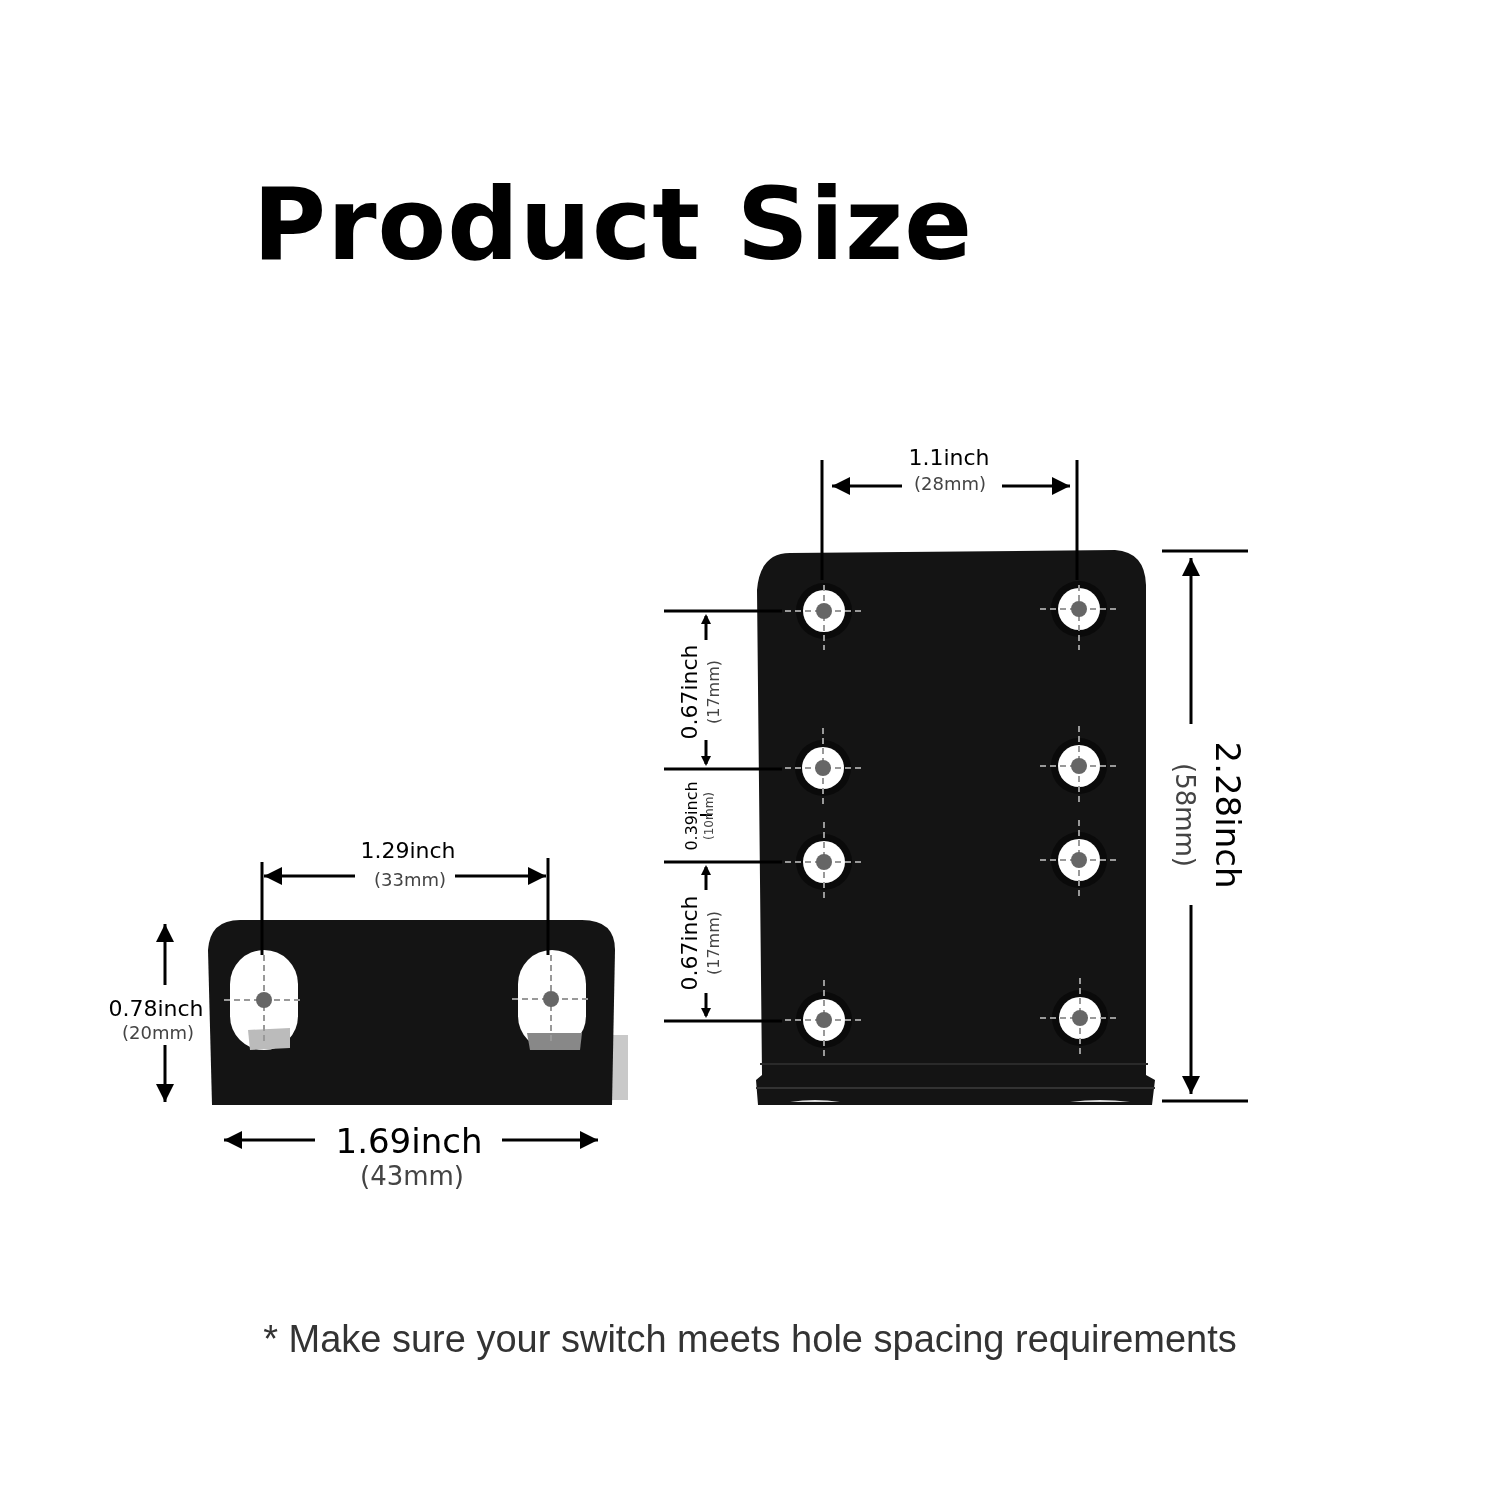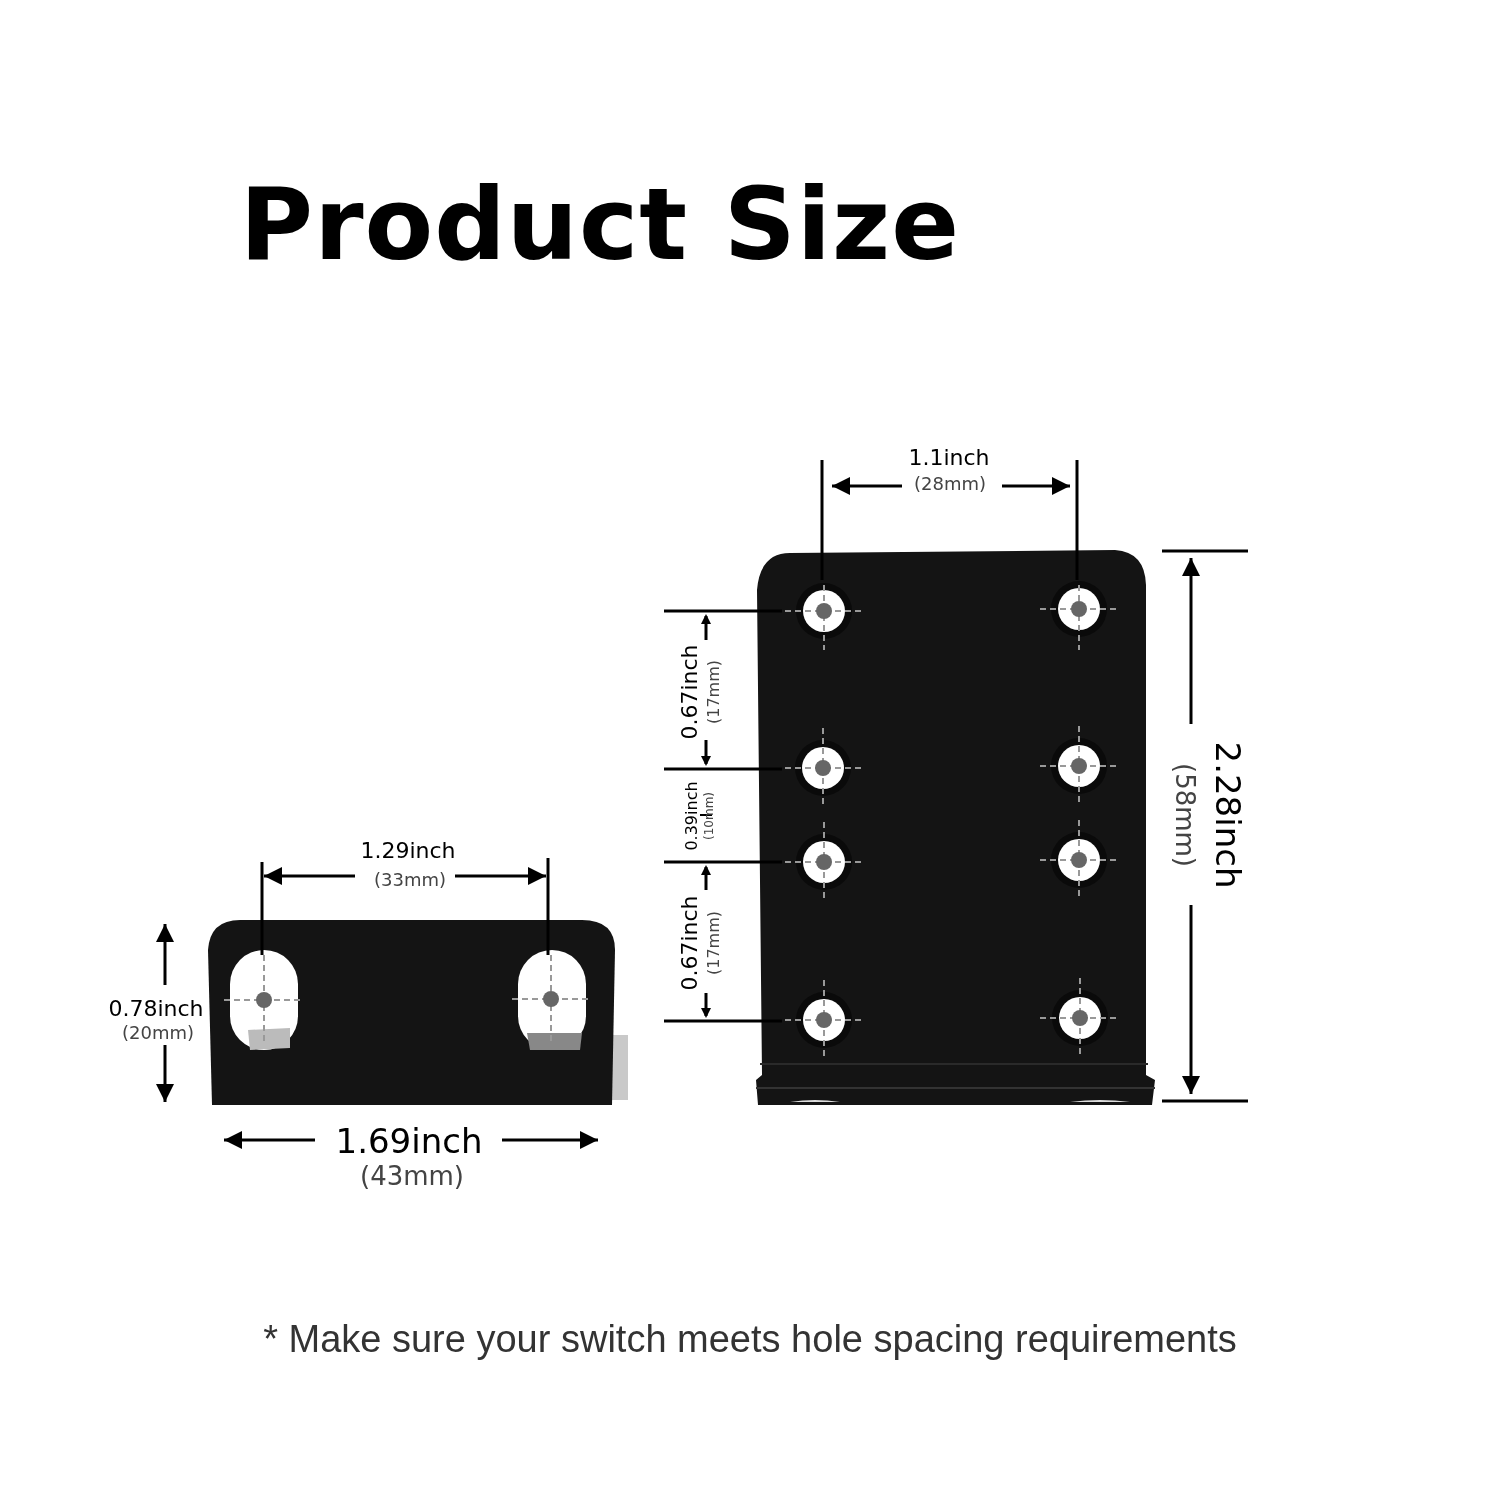--- a/index.html
+++ b/index.html
@@ -1,18 +1,18 @@
 <!DOCTYPE html>
 <html><head>
 <meta charset="utf-8">
 <style>
   html, body { margin:0; padding:0; background:#ffffff; }
   body { width:1500px; height:1500px; position:relative; overflow:hidden; font-family:"DejaVu Sans", sans-serif; color:#000; }
   .abs { position:absolute; }
-  .title { left:0; width:1200px; top:165px; text-align:center; font-family:"DejaVu Sans", sans-serif; font-weight:bold; font-size:100px; letter-spacing:1px; line-height:120px; }
+  .title { left:13px; width:1200px; top:165px; text-align:center; font-family:"DejaVu Sans", sans-serif; font-weight:bold; font-size:100px; letter-spacing:1px; line-height:120px; }
   .note { left:0; width:1500px; top:1318px; text-align:center; font-family:"Liberation Sans", sans-serif; font-size:38px; color:#333; }
   svg { position:absolute; left:0; top:0; }
   .lbl { font-family:"DejaVu Sans", sans-serif; fill:#000; }
   .sub { font-family:"DejaVu Sans", sans-serif; fill:#444; }
 </style>
 </head>
 <body>
 
 <div class="abs title">Product Size</div>
 

